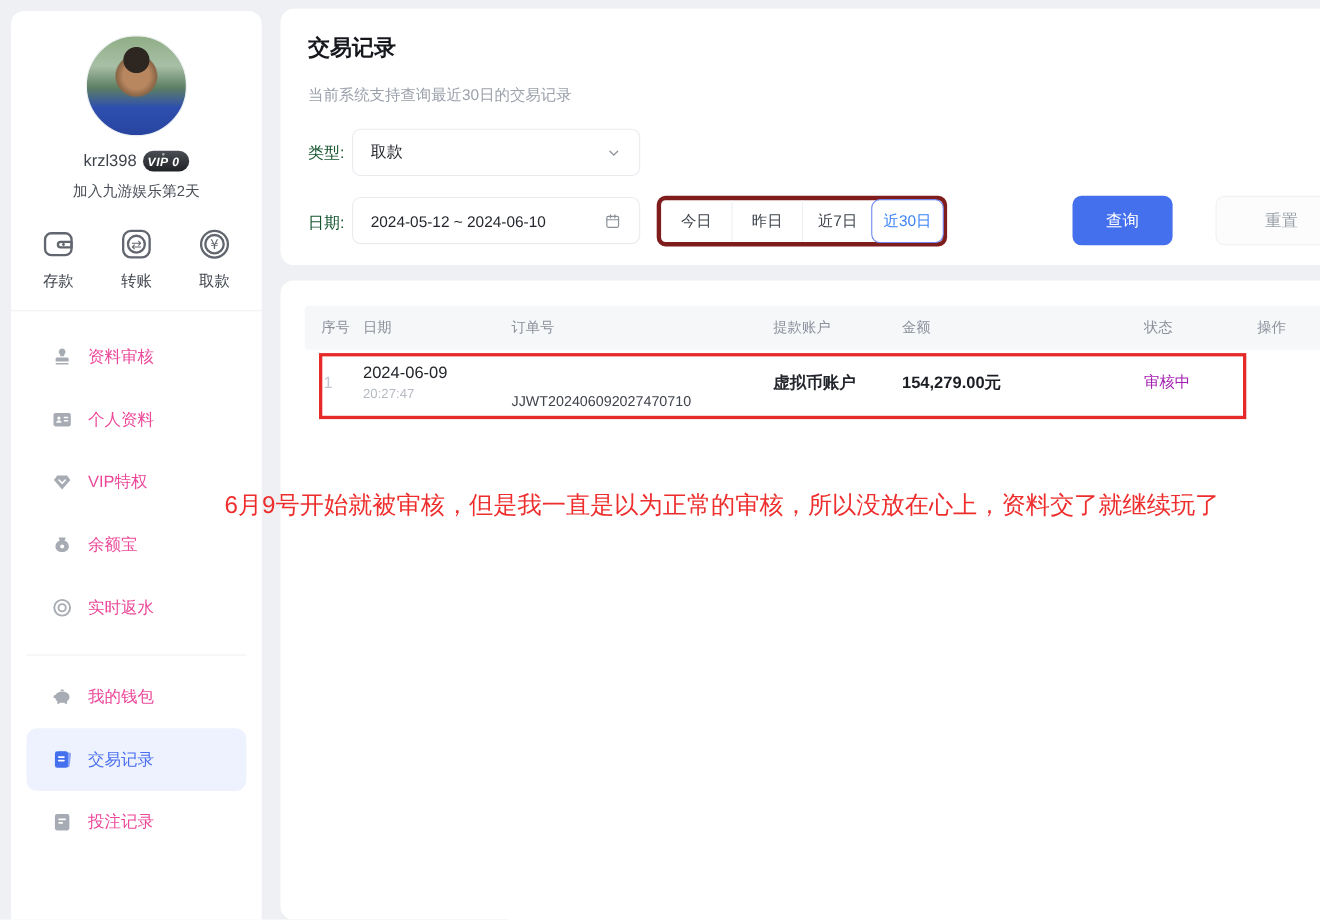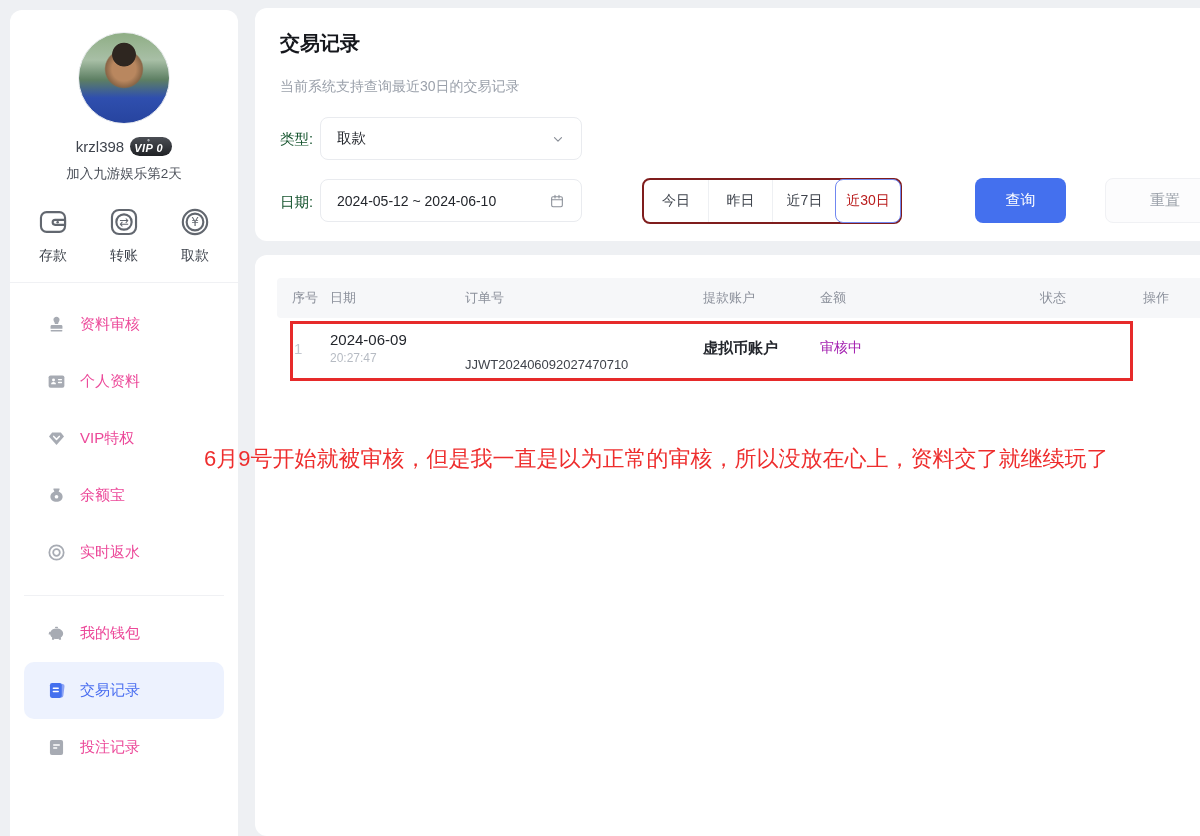--- a/index.html
+++ b/index.html
@@ -58,29 +58,29 @@
   .select-box, .date-box {
     position:absolute; left:65px; width:262px; height:43px;
     border:1px solid #e9ebef; border-radius:8px; background:#fff;
     display:flex; align-items:center; justify-content:space-between;
     padding:0 16px; font-size:14.5px; color:#23262c; cursor:pointer;
   }
   .select-box { top:109px; }
   .date-box { top:171px; font-size:14px;gap:16px; }
   .quick-group {
     position:absolute; left:342px; top:170px; height:46px;
-    display:flex; background:#fff; border:2px solid #7f1d1d; border-radius:8px;margin-left:45px;
+    display:flex; background:#fff; border:4px solid #7f1d1d; border-radius:8px;
   }
   .seg {
     width:64px; display:flex; align-items:center; justify-content:center;
     font-size:14px; color:#3f444d; border-left:1px solid #eef0f3; cursor:pointer;
   }
   .seg:first-child { border-left:none; }
   .seg.active {
-    border:1px solid #7087f0; border-radius:8px; color:#b91c1c;
+    border:1px solid #7087f0; border-radius:8px; color:#3b82f6;
     margin:-1px; width:66px; background:#fff; z-index:2;
   }
   .btn-primary {
     position:absolute; left:720px; top:170px; width:91px; height:45px;
     background:#4470ee; border:none; border-radius:8px;
     color:#fff; font-size:15px; cursor:pointer; font-family:inherit;
   }
   .btn-reset {
     position:absolute; left:850px; top:170px; width:120px; height:45px;
     background:#fcfcfd; border:1px solid #f0f1f4; border-radius:8px;
@@ -289,20 +289,21 @@
   </div>
 
   <div class="trow">
     <span class="cell-index">1</span>
     <span>
       <div class="cell-date-main">2024-06-09</div>
       <div class="cell-date-time">20:27:47</div>
     </span>
     <span class="cell-order">JJWT202406092027470710</span>
     <span class="cell-account">虚拟币账户</span>
+    <span class="cell-amount">154,279.00元</span>
     <span class="cell-status">审核中</span>
     <span></span>
   </div>
 
   <div class="red-box"></div>
 </section>
 
 <div class="annotation">6月9号开始就被审核，但是我一直是以为正常的审核，所以没放在心上，资料交了就继续玩了</div>
 
 </body></html>

